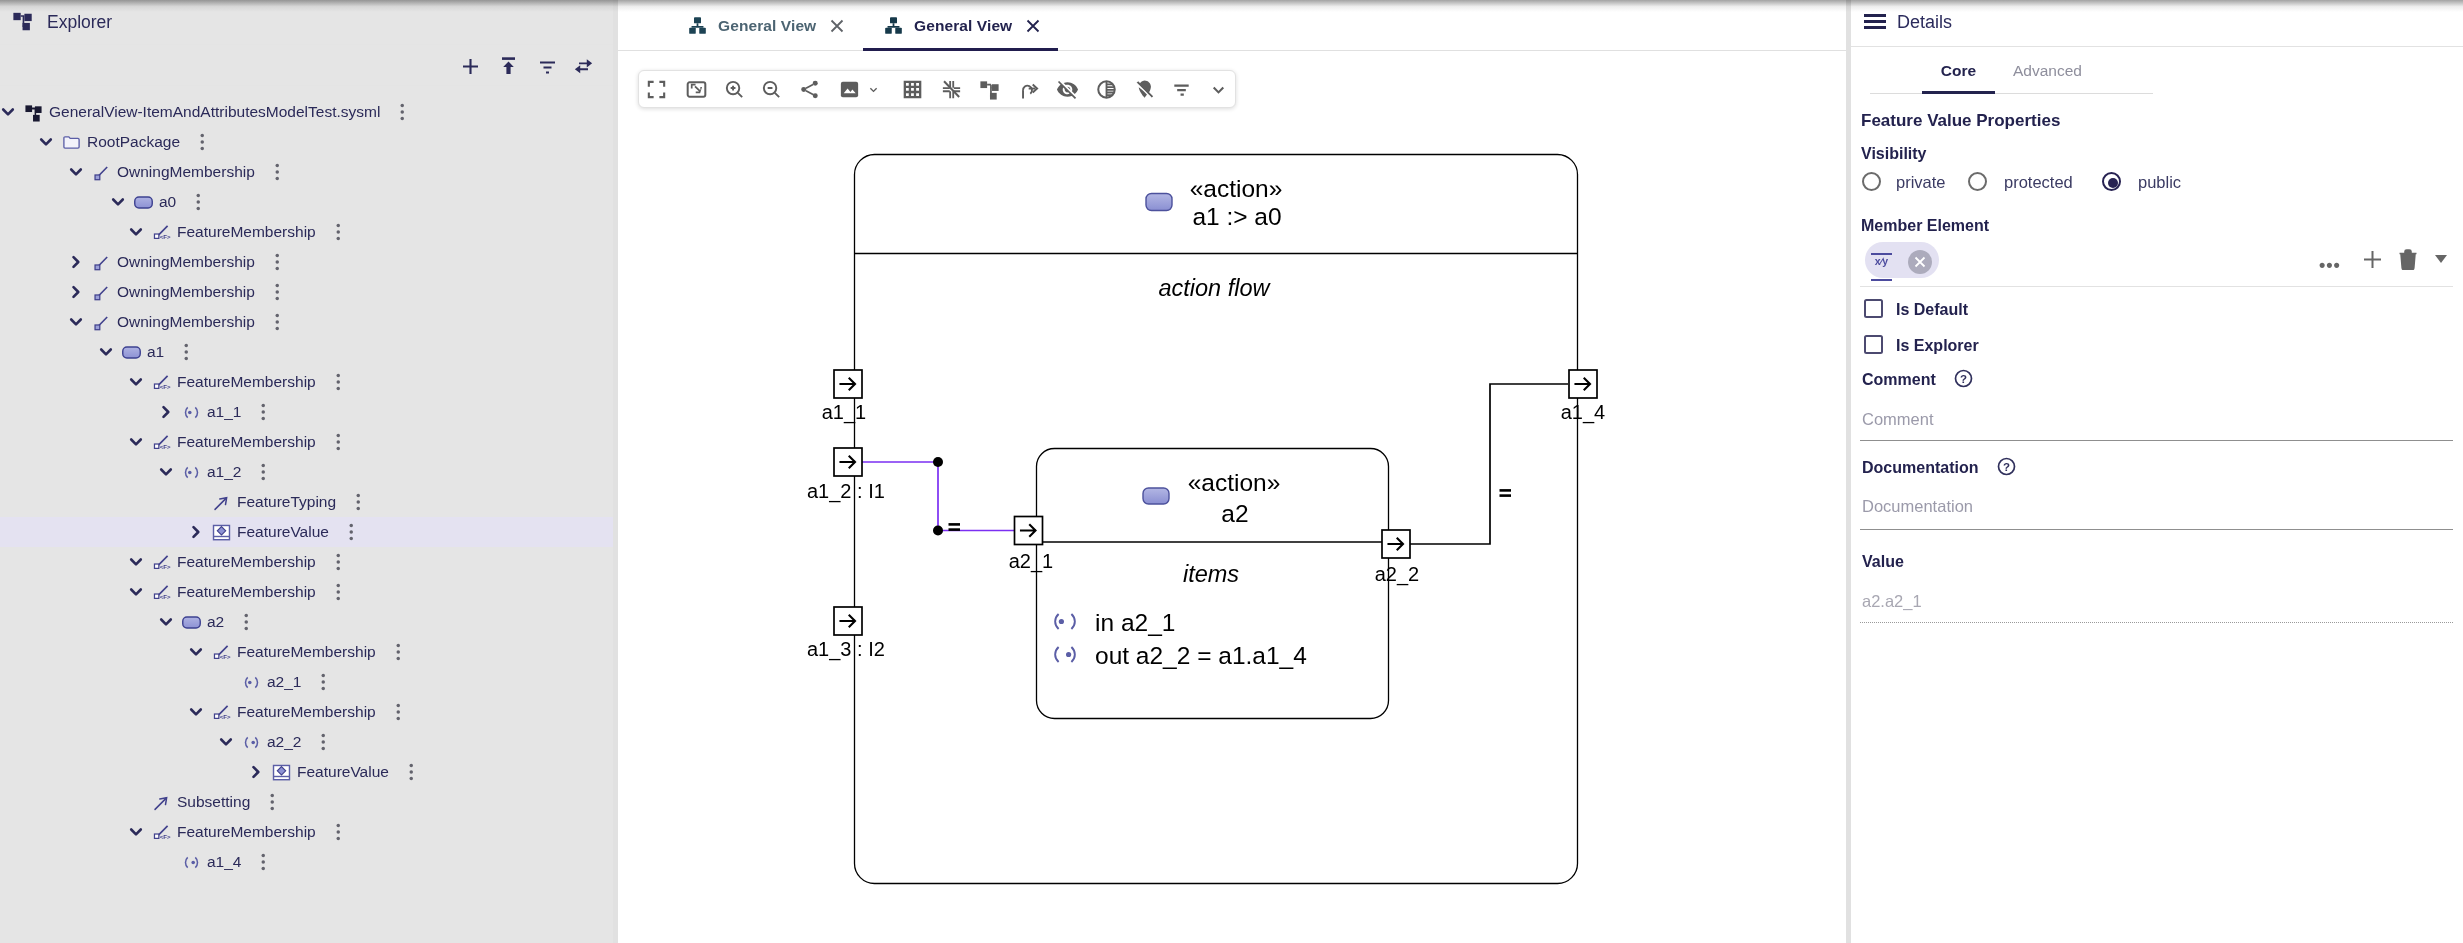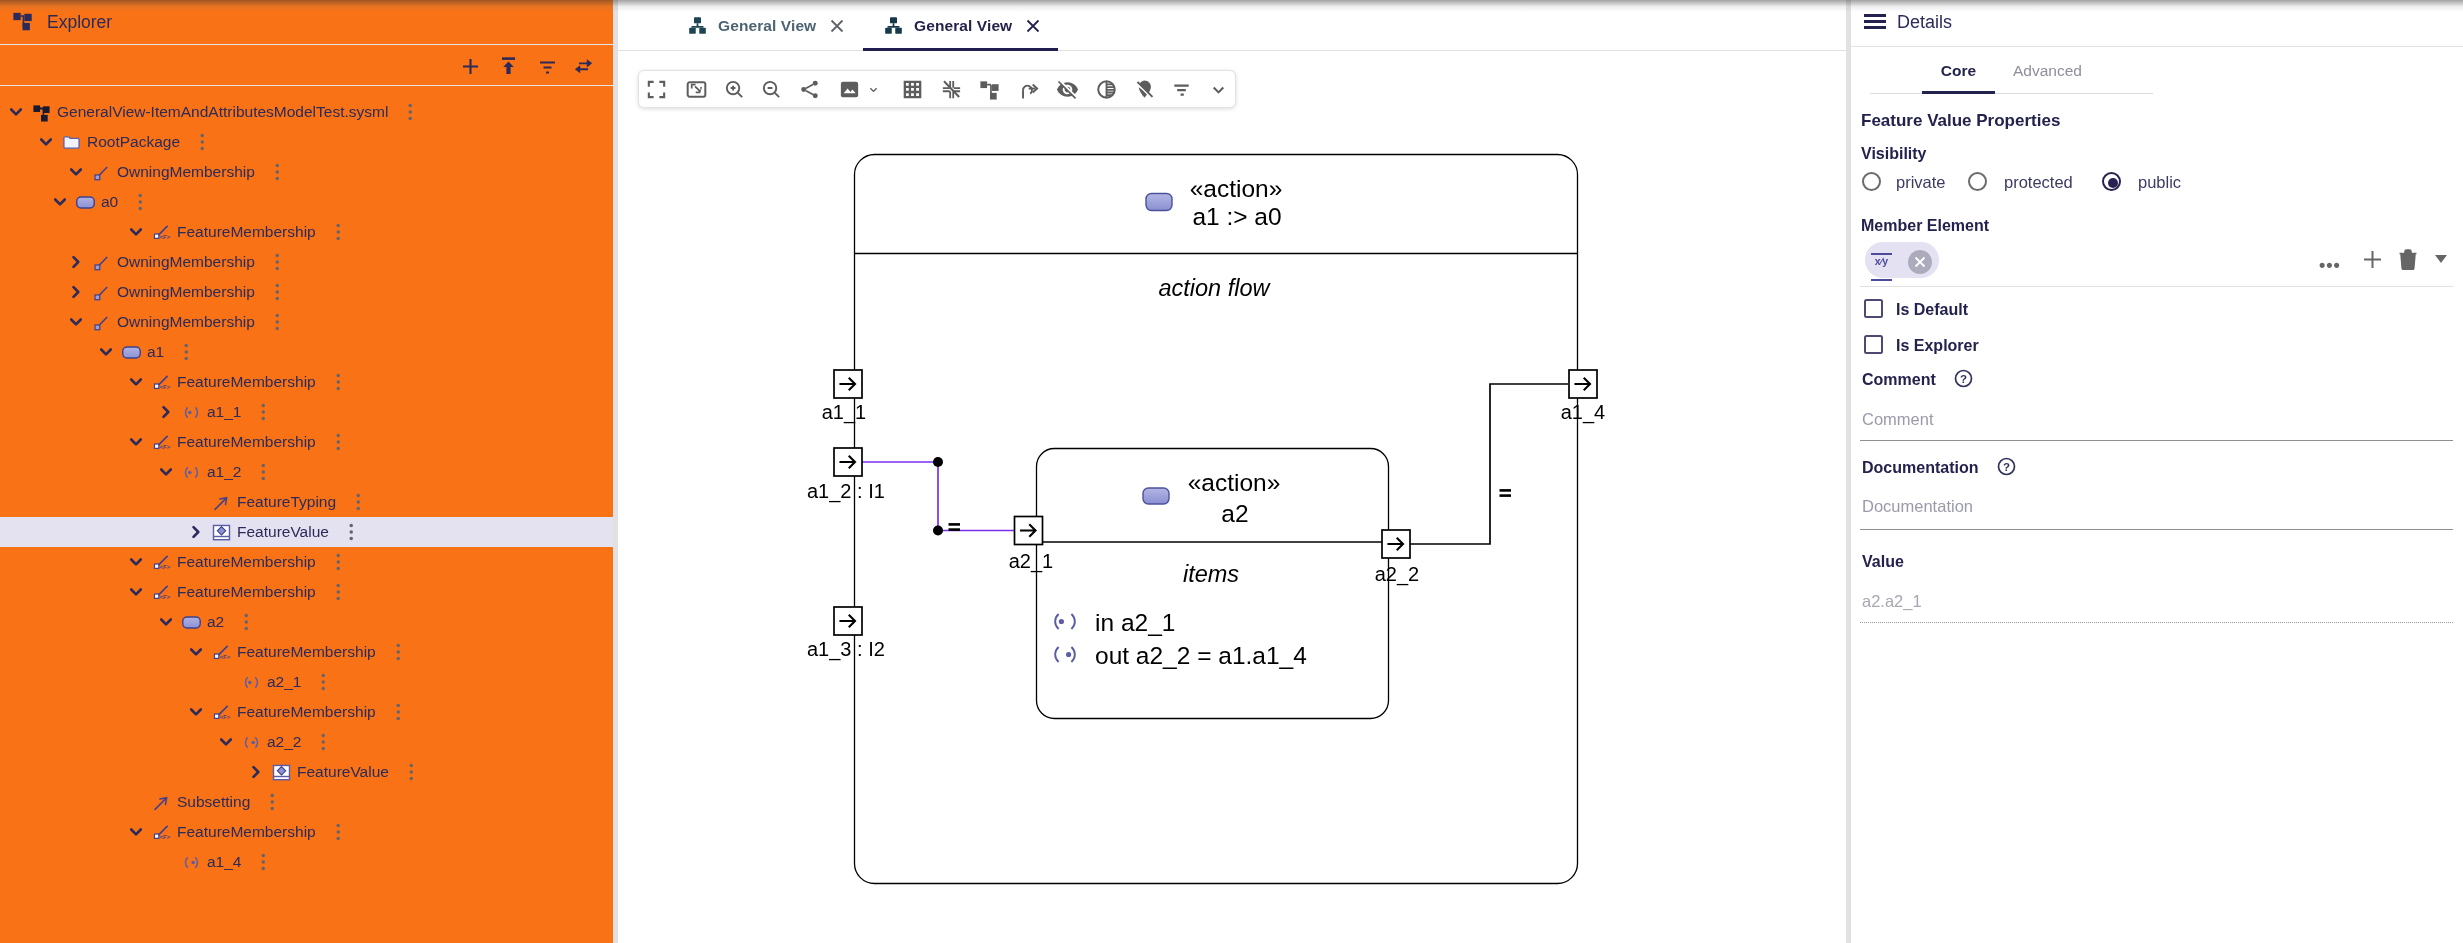--- a/index.html
+++ b/index.html
@@ -1,19 +1,19 @@
 <!DOCTYPE html>
 <html><head><meta charset="utf-8"><style>
 * { margin:0; padding:0; box-sizing:border-box; }
 html,body { width:2463px; height:943px; overflow:hidden; background:#fff;
   font-family:"Liberation Sans", sans-serif; -webkit-font-smoothing:antialiased; }
 #topshadow { position:absolute; left:0; top:0; width:2463px; height:12px; z-index:60;
   background:linear-gradient(to bottom, rgba(50,50,50,0.45), rgba(120,120,120,0.13) 55%, rgba(255,255,255,0)); pointer-events:none; }
 
-#left { position:absolute; left:0; top:0; width:721px; height:943px; background:#f97316; }
+#left { position:absolute; left:0; top:0; width:721px; height:943px; background:#e5e5e5; }
 #lhead { position:absolute; left:0; top:0; width:613px; height:45px; border-bottom:1px solid #e4e4e4; }
 #lhead svg { position:absolute; left:12px; top:11px; width:22px; height:22px; }
 #lhead .t { position:absolute; left:47px; top:12px; font-size:17.5px; color:#2b2a59; }
 #ltools { position:absolute; left:0; top:46px; width:613px; height:40px; border-bottom:1px solid #e4e4e4; }
 #ltools svg { position:absolute; top:11px; width:19px; height:19px; }
 #tree { position:absolute; left:0; top:97px; width:613px; }
 .trow { position:relative; height:30px; display:flex; align-items:center; white-space:nowrap; }
 .trow.sel { background:#e4e2f1; }
 .tchev { width:16px; height:16px; flex:0 0 16px; margin-right:8px; }
 .ticon { width:19px; height:19px; flex:0 0 19px; margin-right:6px; }
@@ -66,21 +66,21 @@
         <path d="M9.5 4.4 4.2 10h3.2v7h4.2v-7h3.2z" fill="#2b2a59"></path>
       </svg>
     <svg style="left:538px" viewBox="0 0 19 19">
         <path d="M2 5.5h15M5.5 10.5h8M8 15.5h3" stroke="#2b2a59" stroke-width="2.1"></path>
       </svg>
     <svg style="left:574px" viewBox="0 0 22 19">
         <path d="M14.8 1.2 21 6l-6.2 4.8V7.1H5.8V4.9h9zM7.2 8.2 1 13l6.2 4.8V14.1h9v-2.2h-9z" fill="#2b2a59" transform="scale(1,0.98)"></path>
       </svg>
   </div>
   <div id="tree">
-<div class="trow" style="padding-left:8px">
+<div class="trow" style="">
         <svg class="tchev" viewBox="0 0 16 16">
           <path d="M3.2 5.5 8 10.3 12.8 5.5" fill="none" stroke="#2b2a59" stroke-width="2.6" stroke-linecap="round" stroke-linejoin="round"></path>
         </svg>
         <svg class="ticon" viewBox="0 0 20 20">
           <g fill="#191931">
             <rect x="1.5" y="2.5" width="7" height="7"></rect>
             <rect x="11.5" y="3.5" width="7" height="7"></rect>
             <rect x="9.5" y="12.5" width="7" height="7"></rect>
             <path d="M8.5 6h3v0 M8 5.5h4.2 M12 5.5v8 M12 13.5h-2" stroke="#191931" stroke-width="1.6" fill="none"></path>
           </g>
@@ -114,21 +114,21 @@
           <path d="M6.5 14 16 4.2" stroke="#41418c" stroke-width="1.7" fill="none"></path>
           <rect x="3.2" y="12.6" width="5" height="5" fill="#9ba0d8" stroke="#41418c" stroke-width="1.3"></rect>
         </svg>
         <span class="tlab">OwningMembership</span>
         <svg class="tdots" viewBox="0 0 6 18">
           <circle cx="3" cy="2.6" r="1.75" fill="#63636d"></circle>
           <circle cx="3" cy="9" r="1.75" fill="#63636d"></circle>
           <circle cx="3" cy="15.4" r="1.75" fill="#63636d"></circle>
         </svg>
       </div>
-<div class="trow" style="padding-left:52px">
+<div class="trow" style="padding-left:110px">
         <svg class="tchev" viewBox="0 0 16 16">
           <path d="M3.2 5.5 8 10.3 12.8 5.5" fill="none" stroke="#2b2a59" stroke-width="2.6" stroke-linecap="round" stroke-linejoin="round"></path>
         </svg>
         <svg class="ticon" viewBox="0 0 20 20">
           <defs>
             <linearGradient id="agr" x1="0" y1="0" x2="0" y2="1">
               <stop offset="0" stop-color="#aeb2e2"></stop>
               <stop offset="1" stop-color="#8d92d4"></stop>
             </linearGradient>
           </defs>

